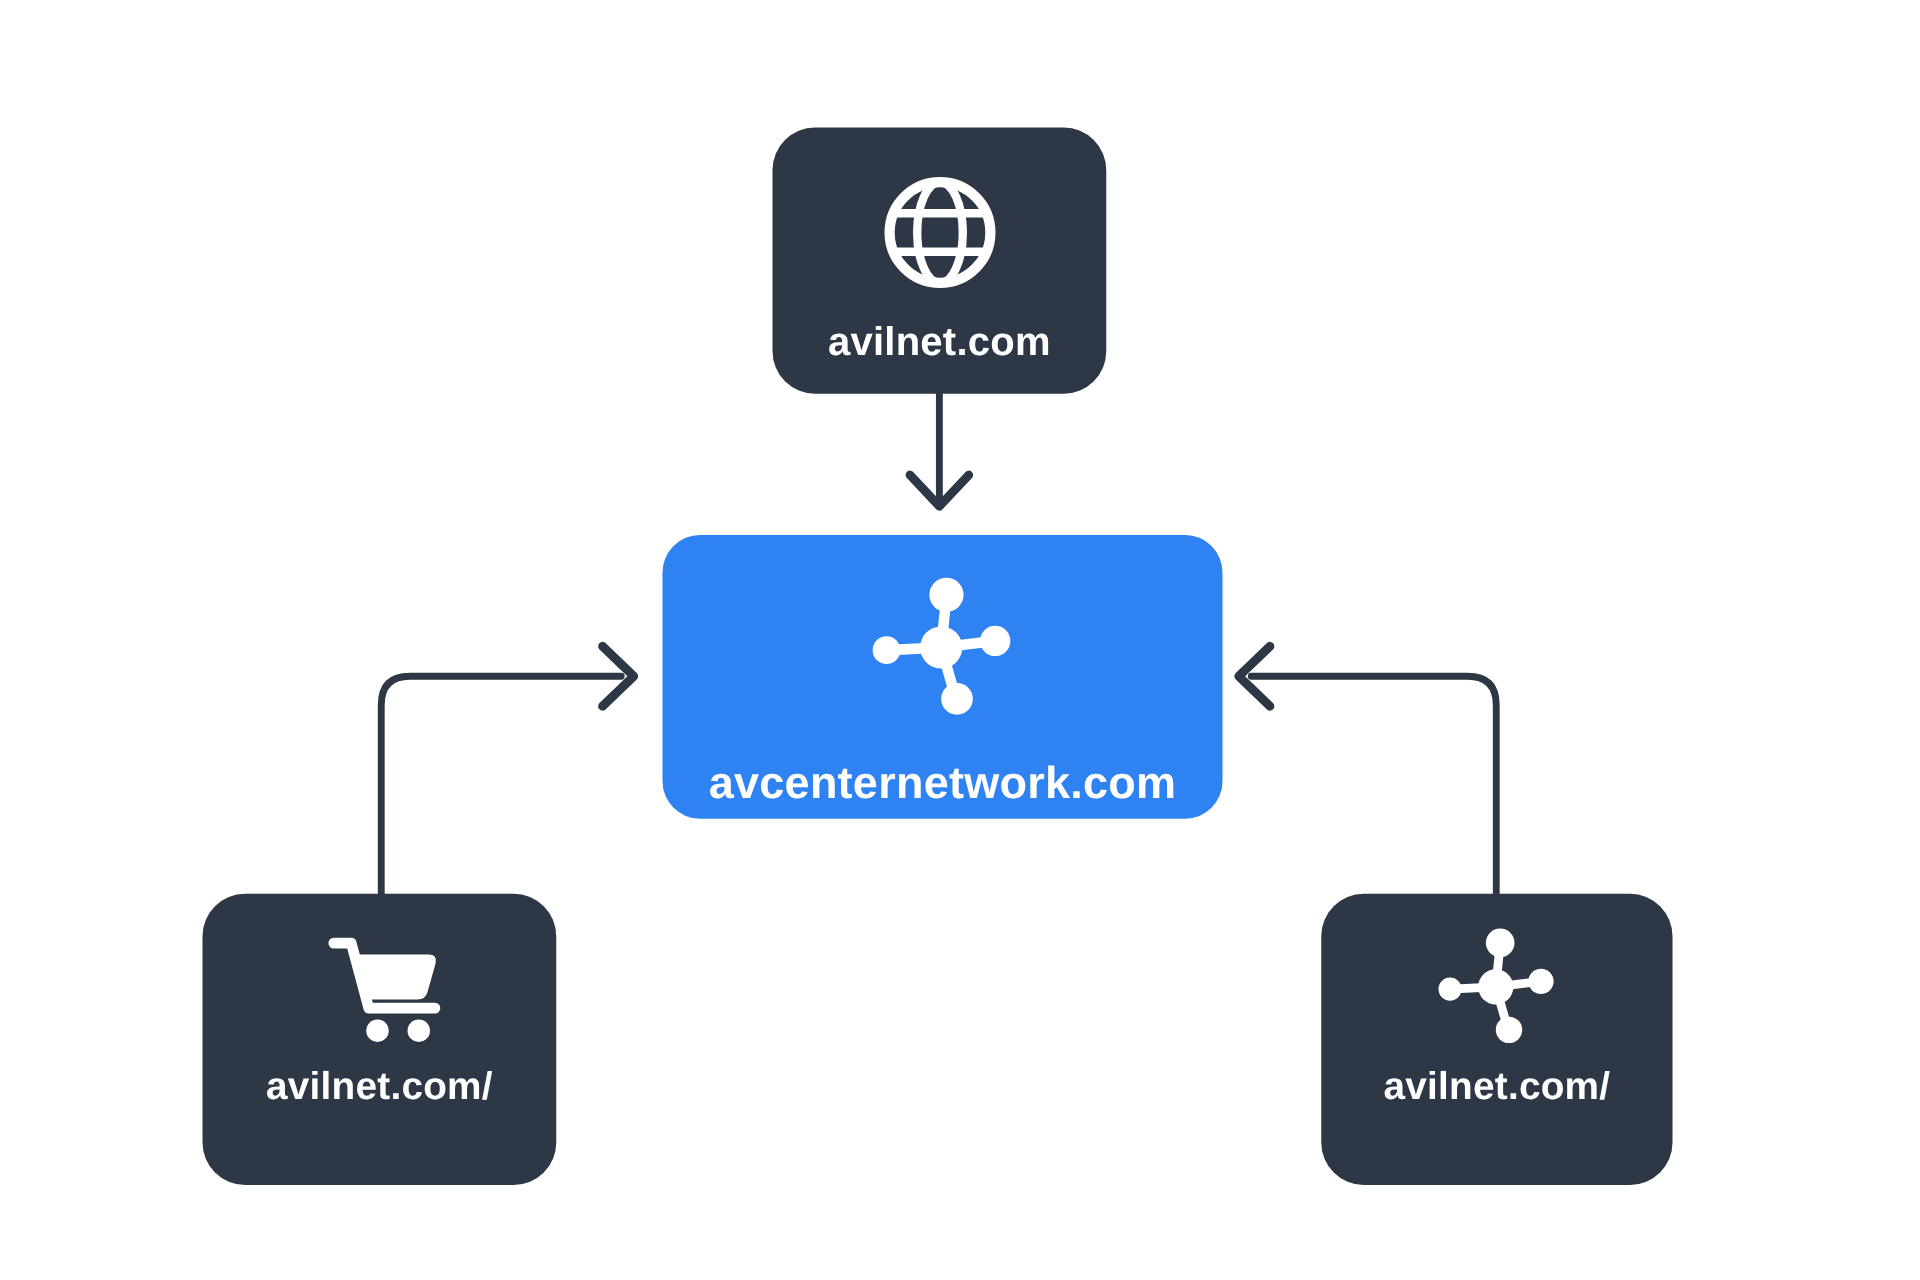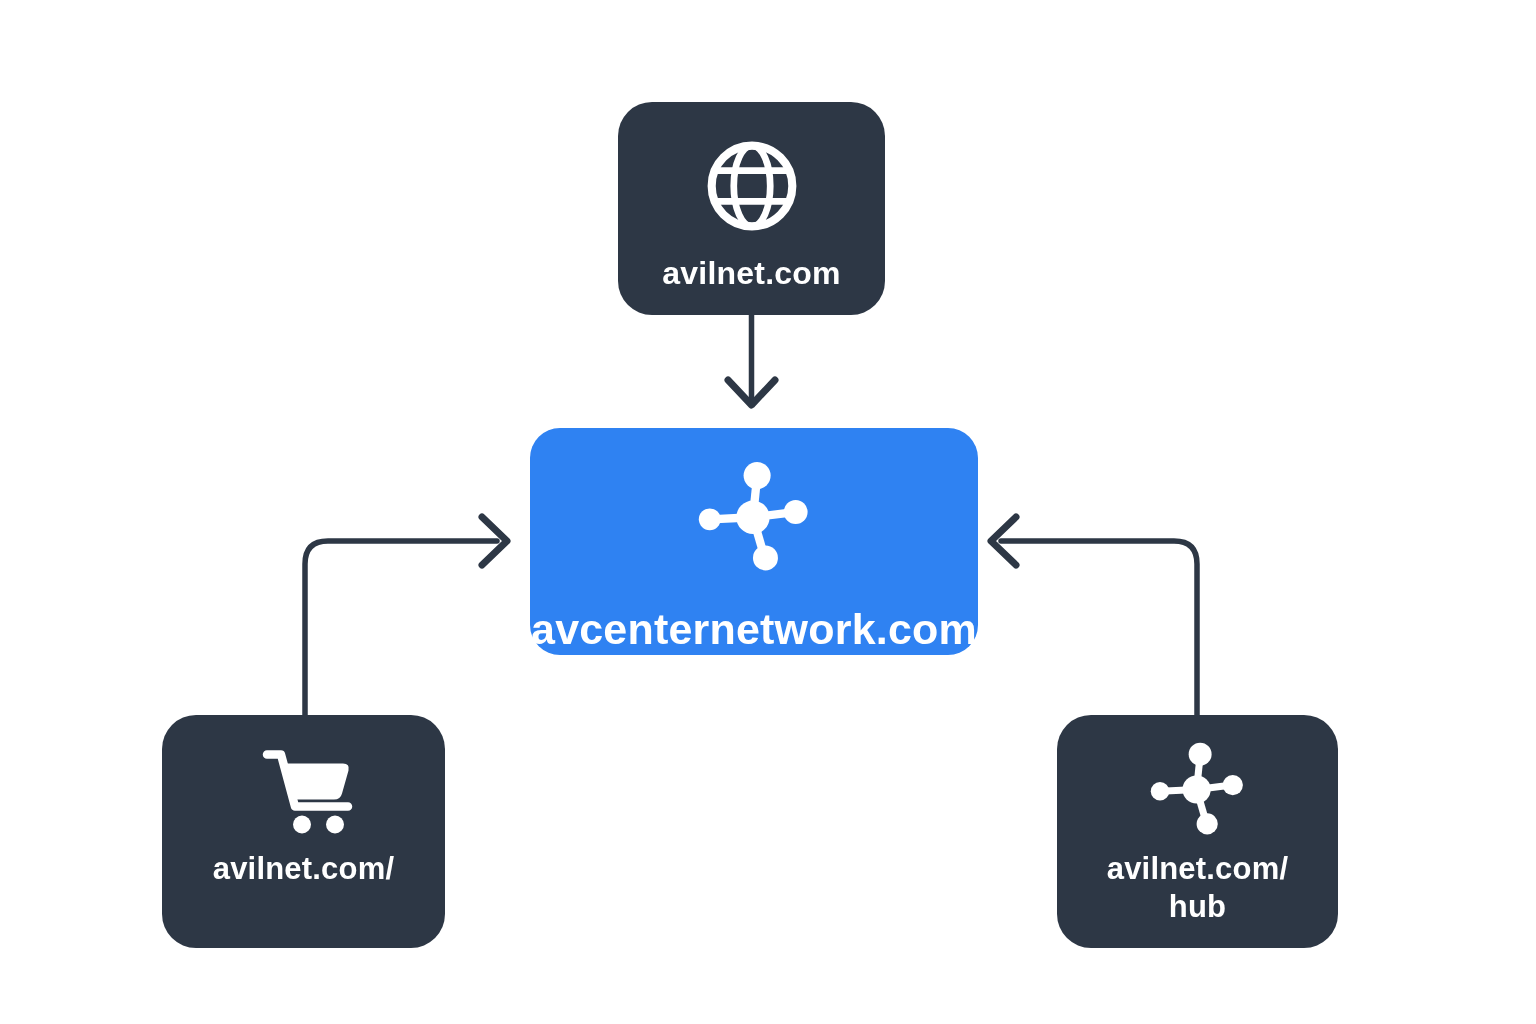--- a/index.html
+++ b/index.html
@@ -44,21 +44,21 @@
     letter-spacing:0.2px;
     line-height:1.22;
     white-space:nowrap;
   }
   #node-source{left:618px;top:102px;width:267px;height:213px;padding-top:36px;}
   #node-source .icon{width:96px;height:96px;}
   #node-source .label{margin-top:20px;font-size:32px;}
 
   #node-center{left:530px;top:428px;width:448px;height:227px;padding-top:32px;}
   #node-center .icon{width:116px;height:116px;}
-  #node-center .label{margin-top:28px;font-size:43px;}
+  #node-center .label{margin-top:28px;font-size:36px;}
 
   #node-mercado{left:162px;top:715px;width:283px;height:233px;padding-top:26px;}
   #node-mercado .icon{width:100px;height:97px;}
   #node-mercado .label{margin-top:12px;font-size:31px;}
 
   #node-hub{left:1057px;top:715px;width:281px;height:233px;padding-top:26px;}
   #node-hub .icon{width:97px;height:97px;}
   #node-hub .label{margin-top:12px;font-size:31px;}
 
   .icon{display:block;color:var(--text);}
@@ -142,17 +142,16 @@
       <g fill="currentColor" stroke="none">
         <circle cx="54" cy="55" r="16"></circle>
         <circle cx="58" cy="15" r="13"></circle>
         <circle cx="95" cy="50" r="11.5"></circle>
         <circle cx="66" cy="94" r="12"></circle>
         <circle cx="12.5" cy="57" r="10.5"></circle>
       </g>
     </svg>
     <div class="label">
       <span style="display:block">avilnet.com/</span>
-      <span style="display:block">hub</span>
     </div>
   </div>
 
 </div>
 
 </body></html>

